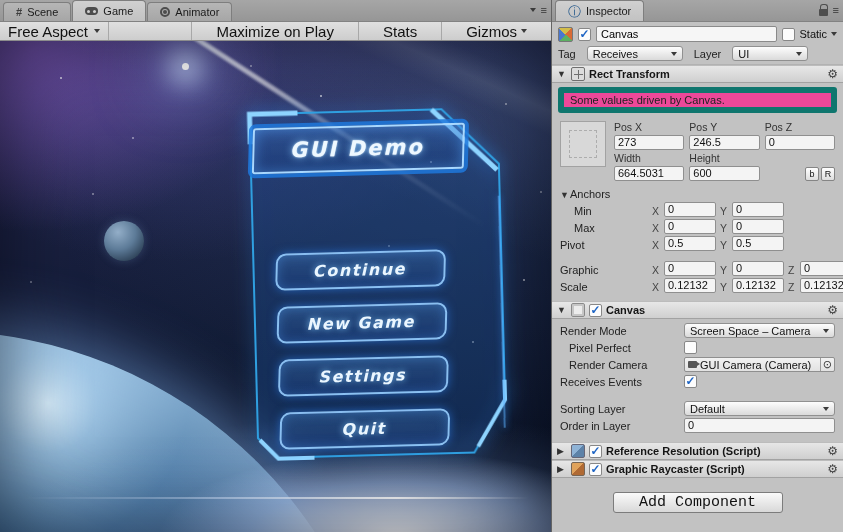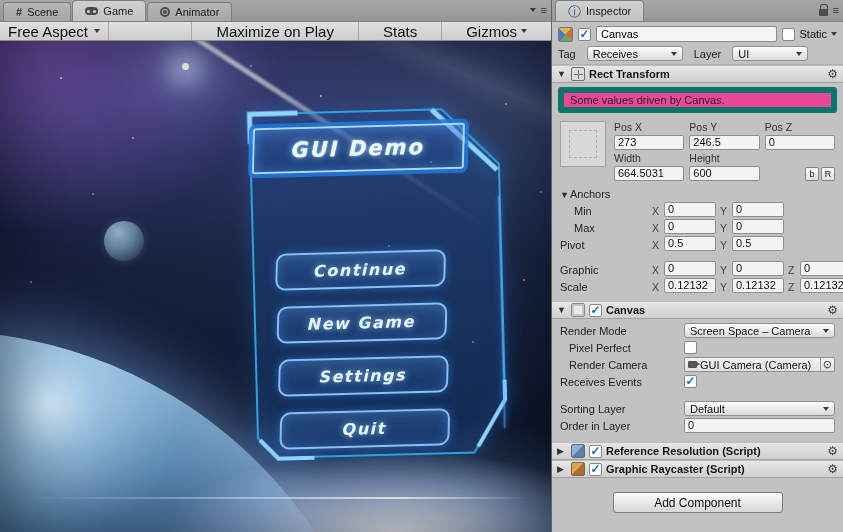--- a/index.html
+++ b/index.html
@@ -123,21 +123,21 @@
   .crow { display:flex; align-items:center; padding:0 8px; height:17px; gap:4px; }
   .clabel { width:120px; flex:none; color:#222; white-space:nowrap; }
   .clabel.ind { padding-left:9px; }
   .grow { flex:1; min-width:0; }
   .objfield { height:15px; flex:1; min-width:0; background:linear-gradient(#f2f2f2,#e2e2e2); border:1px solid #8f8f8f; border-radius:2px; display:flex; align-items:center; gap:3px; padding:0 2px 0 3px; white-space:nowrap; overflow:hidden; }
   .obj-ico { width:9px; height:7px; background:#555; border-radius:1px; position:relative; flex:none; }
   .obj-ico::before { content:''; position:absolute; right:-3px; top:1px; border-top:2.5px solid transparent; border-bottom:2.5px solid transparent; border-left:3px solid #555; }
   .picker { margin-left:auto; font-size:11px; color:#333; border-left:1px solid #9c9c9c; padding-left:2px; line-height:13px; }
 
   .addc-wrap { display:flex; justify-content:center; margin-top:14px; }
-  .addc { width:170px; height:21px; border:1px solid #7c7c7c; border-radius:3px; background:linear-gradient(#fafafa,#d8d8d8); font-size:12px; font-family:Liberation Sans, sans-serif; color:#111; cursor:pointer; }
+  .addc { width:170px; height:21px; border:1px solid #7c7c7c; border-radius:3px; background:linear-gradient(#fafafa,#d8d8d8); font-size:15px; font-family:Liberation Mono, monospace; color:#111; cursor:pointer; }
 </style>
 </head>
 <body>
 
 <div id="root">
 
   <div id="left-pane">
     <div class="tabstrip">
       <div class="tab">
         <span class="t-ico-grid">#</span>

